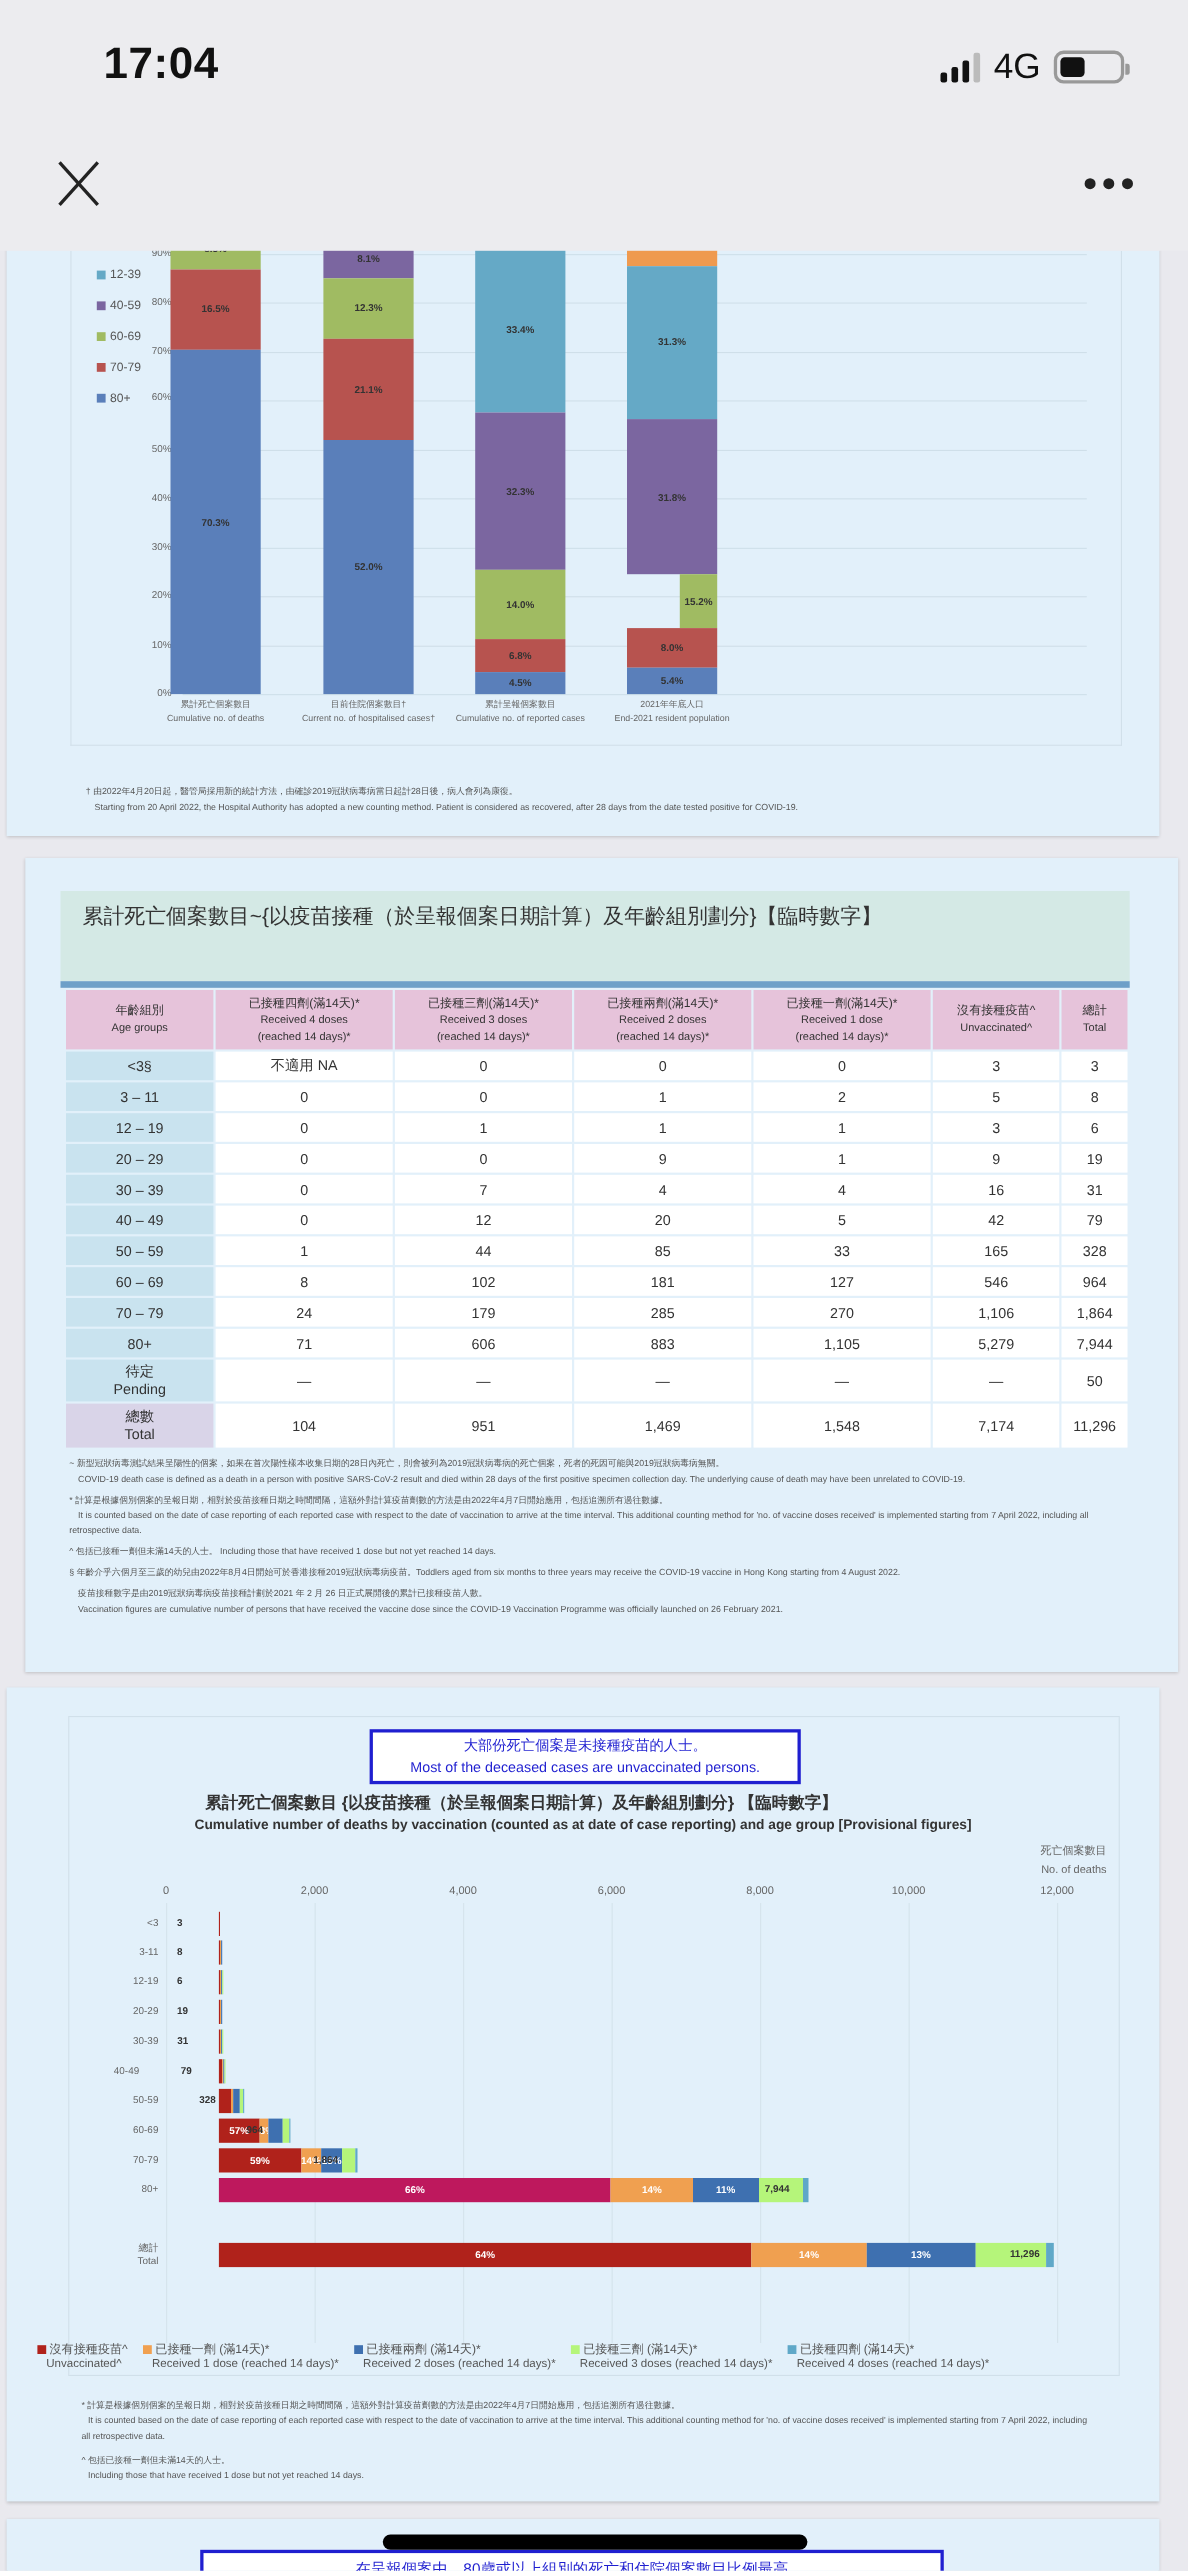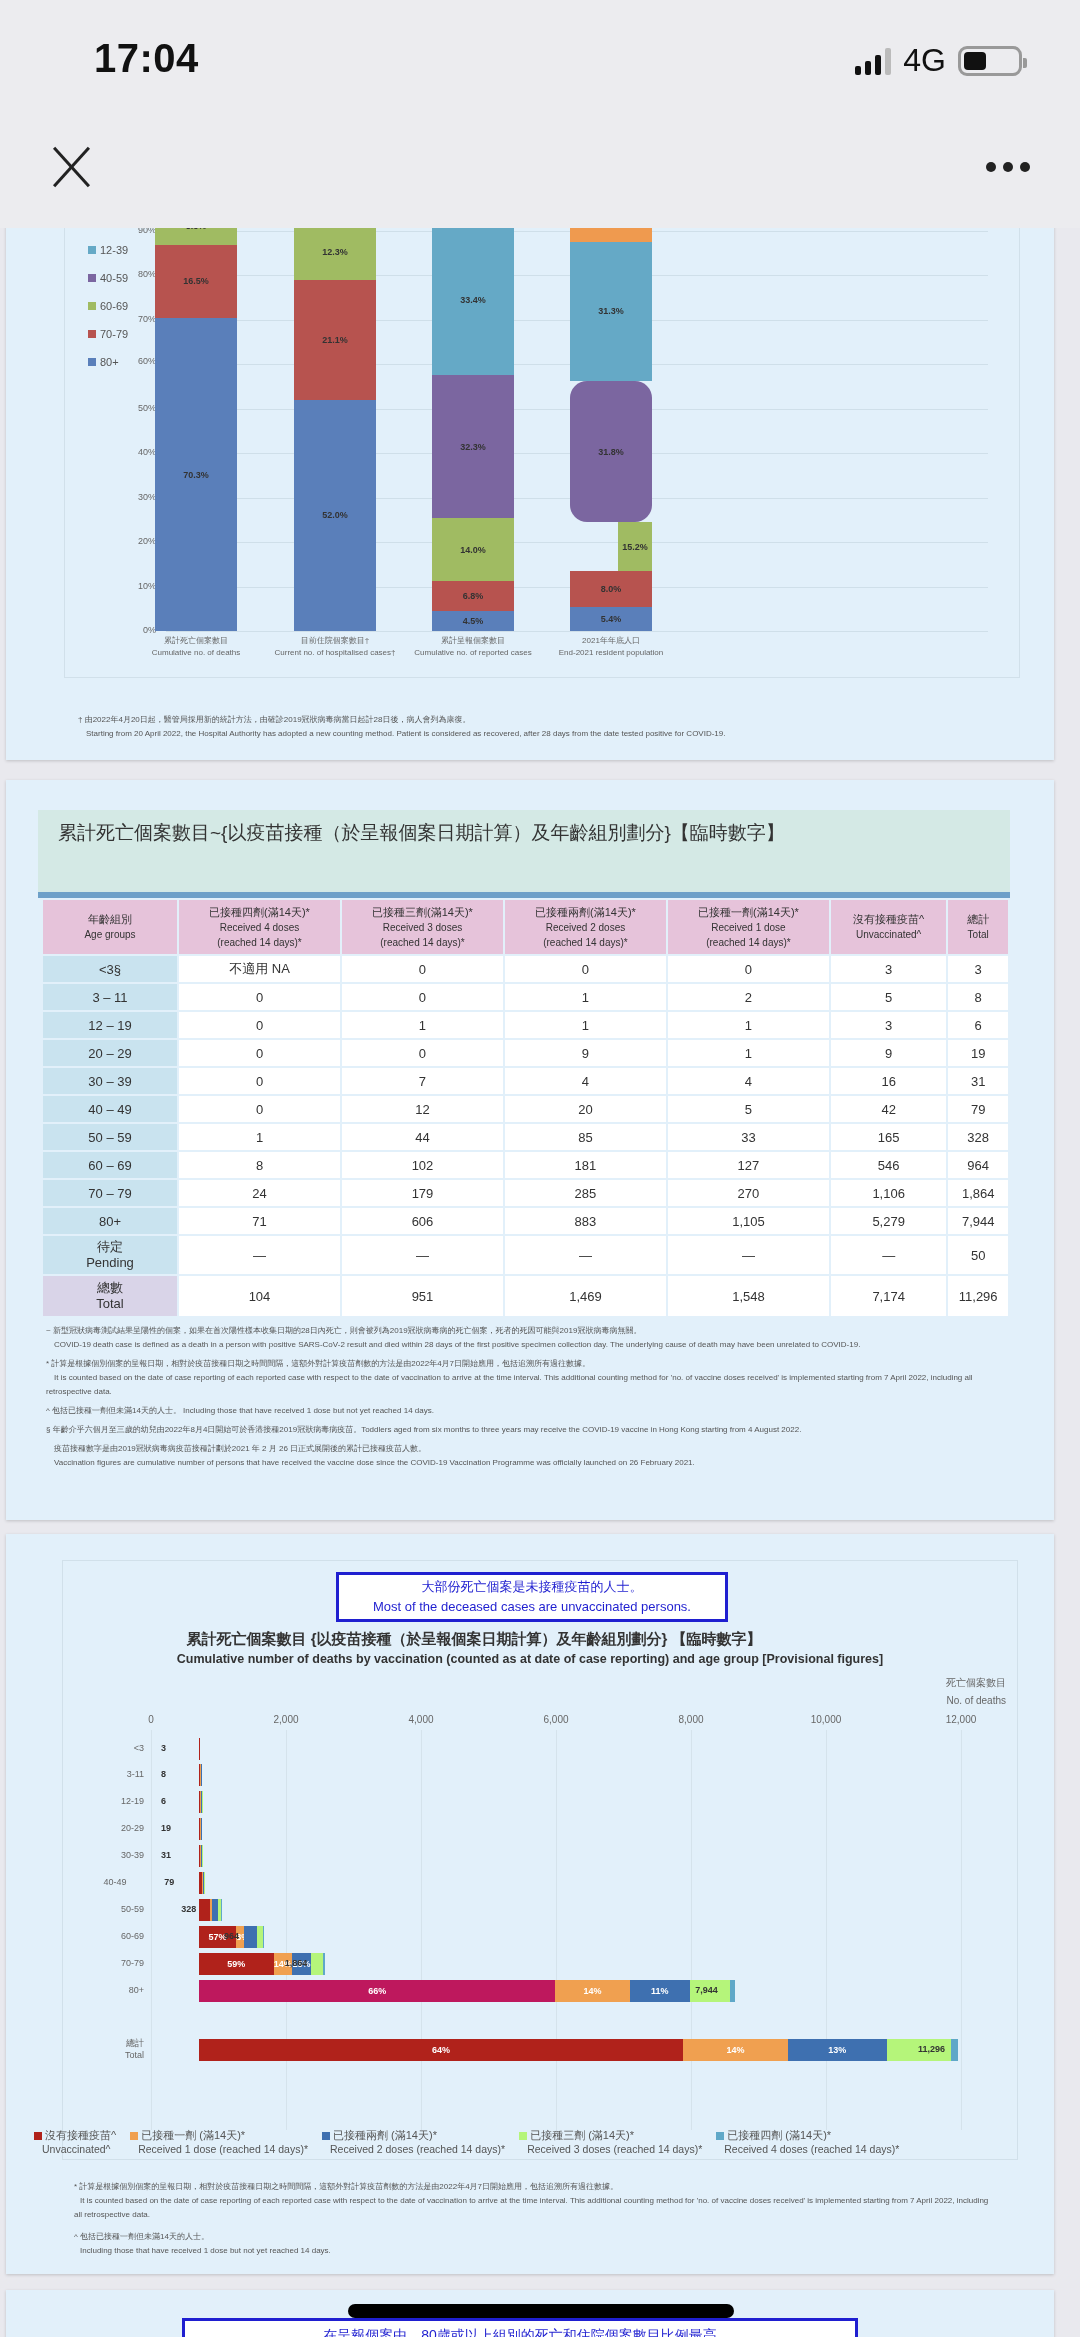--- a/index.html
+++ b/index.html
@@ -33,21 +33,21 @@
   .pct-legend-item { display: flex; align-items: center; gap: 4px; font-size: 11px; color: #555; height: 28px; }
   .sw { width: 8px; height: 8px; display: inline-block; }
   .ytick { position: absolute; left: 120px; width: 30px; text-align: right; font-size: 9px; color: #666; }
   .grid { position: absolute; left: 160px; width: 822px; height: 1px; background: #cfdfe9; }
   .pbar { position: absolute; width: 82px; display: flex; flex-direction: column-reverse; }
   .pseg { display: flex; align-items: center; justify-content: center; font-size: 9px; font-weight: bold; color: #333; }
   .xcat { position: absolute; text-align: center; font-size: 8px; color: #666; line-height: 12px; width: 200px; }
   .fn1 { position: absolute; left: 72px; top: 513px; font-size: 8px; color: #555; line-height: 14px; }
 
   
-  #card2 { top: 780px; height: 740px; }
+  #card2 { top: 780px; height: 740px; margin-left: 17px; }
   .tbl-head { position: absolute; left: 32px; top: 30px; width: 972px; height: 82px; background: #d4e9e5; padding: 10px 20px; }
   .tbl-head .zh { font-size: 19px; color: #333; }
   .tbl-head .en { font-size: 16px; color: #333; margin-top: 10px; }
   .tbl-rule { position: absolute; left: 32px; top: 112px; width: 972px; height: 6px; background: #6ea0c8; }
   table.vac { position: absolute; left: 35px; top: 118px; width: 969px; border-collapse: separate; border-spacing: 2px; font-size: 13px; }
   table.vac th { background: #e6c3da; font-weight: normal; color: #333; font-size: 11px; line-height: 15px; padding: 4px 2px; height: 54px; }
   table.vac th .en { font-size: 10px; }
   table.vac td { background: #fff; text-align: center; height: 26px; color: #333; }
   table.vac td.age { background: #c9e3ef; width: 134px; }
   table.vac tr.pending td { height: 38px; }
@@ -168,21 +168,21 @@
       <div class="pseg" style="height: 16.02px; background: rgb(123, 102, 160);">3.6%</div>
       <div class="pseg" style="height: 3.56px; background: rgb(101, 169, 198);"></div>
       <div class="pseg" style="height: 1.335px; background: rgb(239, 154, 79);"></div>
     </div>
     <div class="xcat" style="left: 90px; top: 435px;">
       <div>累計死亡個案數目</div>
       <div>Cumulative no. of deaths</div>
     </div>
     <div class="pbar" style="left: 288px; bottom: 129px;">
       <div class="pseg" style="height: 231.4px; background: rgb(90, 127, 186);">52.0%</div>
-      <div class="pseg" style="height: 120px; background: rgb(183, 83, 79);">21.1%</div>
+      <div class="pseg" style="height: 92px; background: rgb(183, 83, 79);">21.1%</div>
       <div class="pseg" style="height: 54.735px; background: rgb(160, 187, 98);">12.3%</div>
       <div class="pseg" style="height: 36.045px; background: rgb(123, 102, 160);">8.1%</div>
       <div class="pseg" style="height: 19.58px; background: rgb(101, 169, 198);">4.4%</div>
       <div class="pseg" style="height: 9.345px; background: rgb(239, 154, 79);">2.1%</div>
     </div>
     <div class="xcat" style="left: 229px; top: 435px;">
       <div>目前住院個案數目†</div>
       <div>Current no. of hospitalised cases†</div>
     </div>
     <div class="pbar" style="left: 426px; bottom: 129px;">
@@ -194,21 +194,21 @@
       <div class="pseg" style="height: 34.265px; background: rgb(239, 154, 79);">7.7%</div>
     </div>
     <div class="xcat" style="left: 367px; top: 435px;">
       <div>累計呈報個案數目</div>
       <div>Cumulative no. of reported cases</div>
     </div>
     <div class="pbar" style="left: 564px; bottom: 129px;">
       <div class="pseg" style="height: 24.03px; background: rgb(90, 127, 186);">5.4%</div>
       <div class="pseg" style="height: 35.6px; background: rgb(183, 83, 79);">8.0%</div>
       <div class="pseg" style="height: 49px; background: rgb(160, 187, 98); margin-left: 48px;">15.2%</div>
-      <div class="pseg" style="height: 141.51px; background: rgb(123, 102, 160); border-radius: 17px;">31.8%</div>
+      <div class="pseg" style="height: 141.51px; background: rgb(123, 102, 160);">31.8%</div>
       <div class="pseg" style="height: 139.285px; background: rgb(101, 169, 198);">31.3%</div>
       <div class="pseg" style="height: 37.825px; background: rgb(239, 154, 79);">8.5%</div>
     </div>
     <div class="xcat" style="left: 505px; top: 435px;">
       <div>2021年年底人口</div>
       <div>End-2021 resident population</div>
     </div>
   </div>
 
 <div class="card" id="card2">

